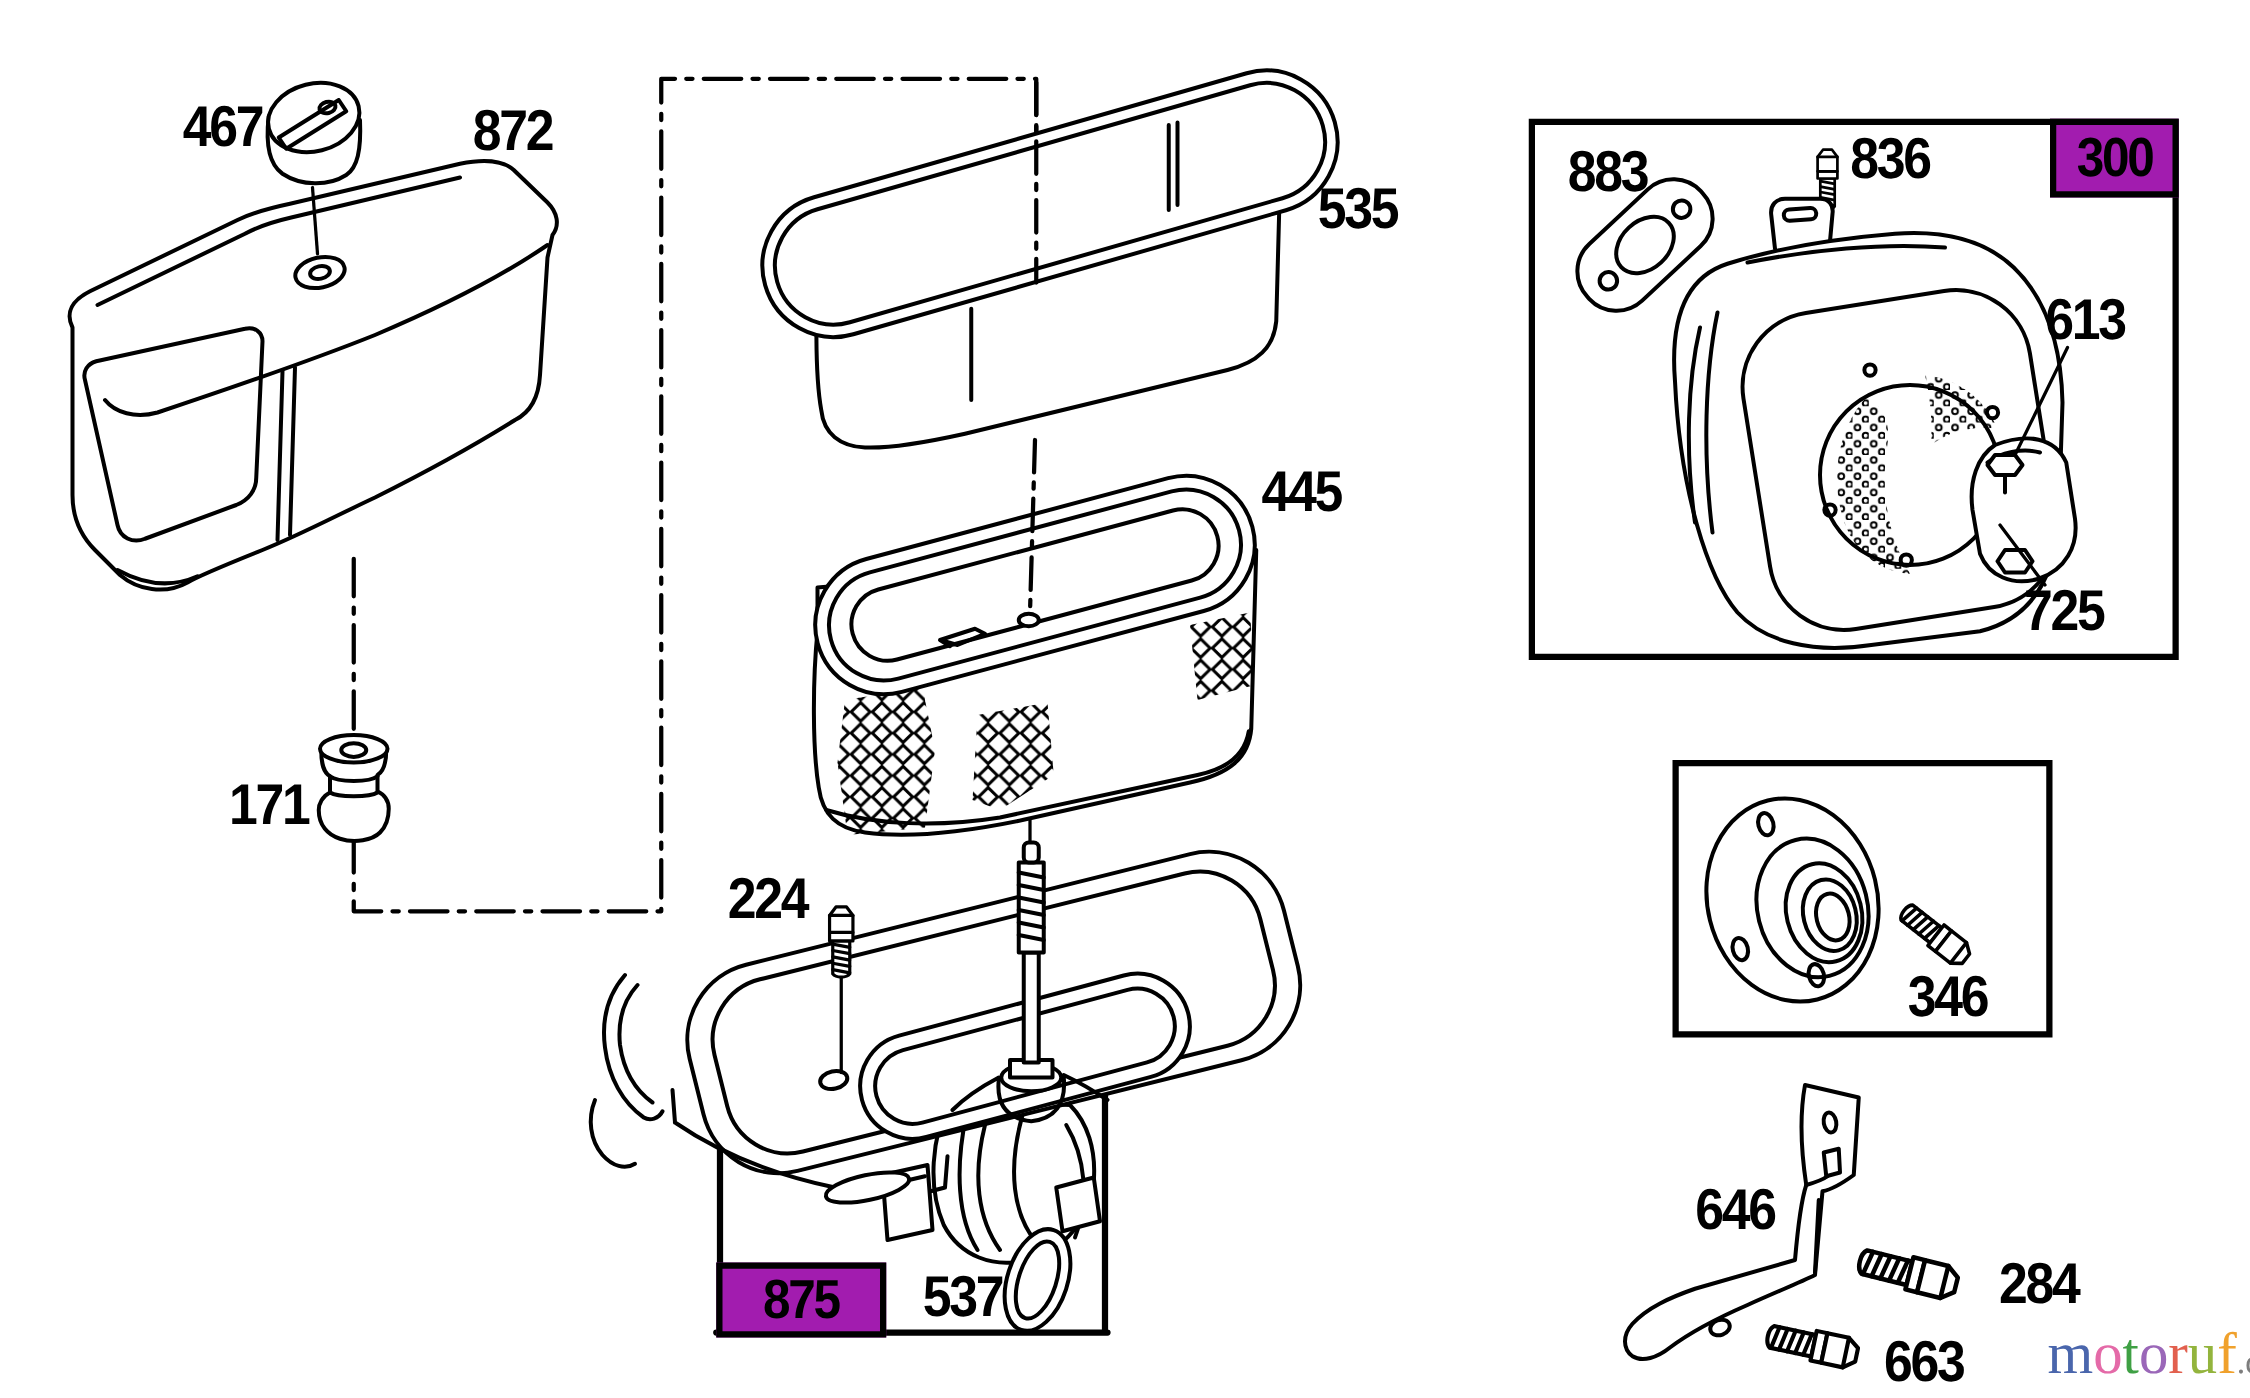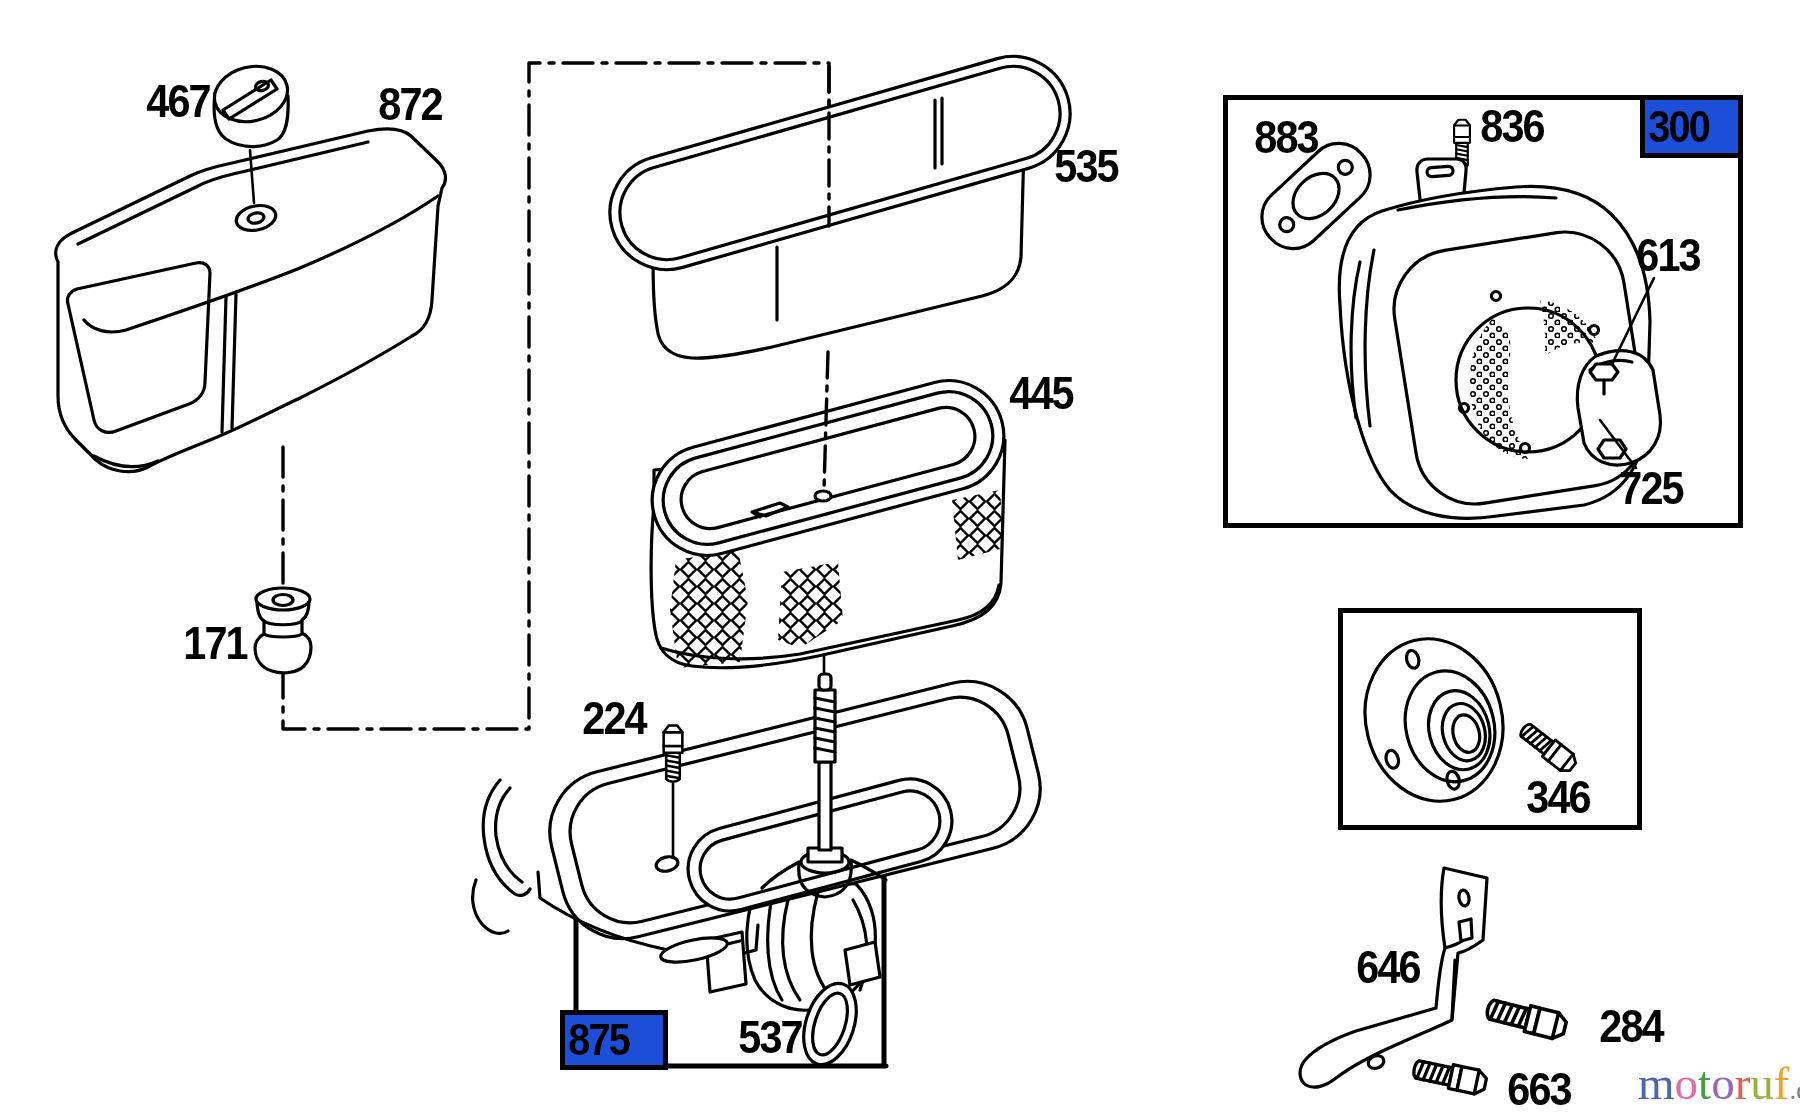--- a/index.html
+++ b/index.html
@@ -1,22 +1,22 @@
 <!DOCTYPE html>
 <html><head>
 <meta charset="utf-8">
 <style>
   html,body{margin:0;padding:0;background:#fff;}
   #stage{position:relative;width:1800px;height:1118px;background:#fff;overflow:hidden;
          font-family:"Liberation Sans",sans-serif;}
   #art{position:absolute;left:0;top:0;}
   .lbl{position:absolute;transform:translate(-50%,-50%) scaleX(.9);
        font:700 46px/1 "Liberation Sans",sans-serif;letter-spacing:-2px;color:#000;white-space:nowrap;}
-  .pbox{position:absolute;border:5px solid #000;background:#1d4ed8;box-sizing:border-box;
-        display:flex;align-items:center;}
+  .pbox{position:absolute;border:5px solid #000;background:#a21caf;box-sizing:border-box;
+        display:flex;align-items:center;justify-content:center;}
   .pbox .lbl2{font:700 44px/1 "Liberation Sans",sans-serif;letter-spacing:-2px;color:#000;transform:scaleX(.9);}
   .frame{position:absolute;border:5px solid #000;box-sizing:border-box;background:transparent;}
   .logo{position:absolute;left:1638px;top:1060px;font:400 47px/1 "Liberation Serif",serif;white-space:nowrap;}
   .logo .sfx{font-size:27px;}
 </style>
 </head>
 <body>
 
 <div id="stage">
 
@@ -199,21 +199,21 @@
     </g>
   </g>
 </svg>
 
 <div class="frame" style="left:1223px;top:95px;width:520px;height:433px"></div>
 <div class="frame" style="left:1338px;top:608px;width:304px;height:222px"></div>
 
 <div class="pbox" style="left:1640px;top:95px;width:103px;height:63px">
   <span class="lbl2">300</span>
 </div>
-<div class="pbox" style="left:560px;top:1010px;width:108px;height:60px">
+<div class="pbox" style="left:573px;top:1010px;width:136px;height:60px">
   <span class="lbl2">875</span>
 </div>
 
 <div class="lbl" style="left:178px;top:101px">467</div>
 <div class="lbl" style="left:410px;top:104px">872</div>
 <div class="lbl" style="left:1086px;top:166px">535</div>
 <div class="lbl" style="left:1041px;top:393px">445</div>
 <div class="lbl" style="left:215px;top:643px">171</div>
 <div class="lbl" style="left:614px;top:718px">224</div>
 <div class="lbl" style="left:770px;top:1037px">537</div>

